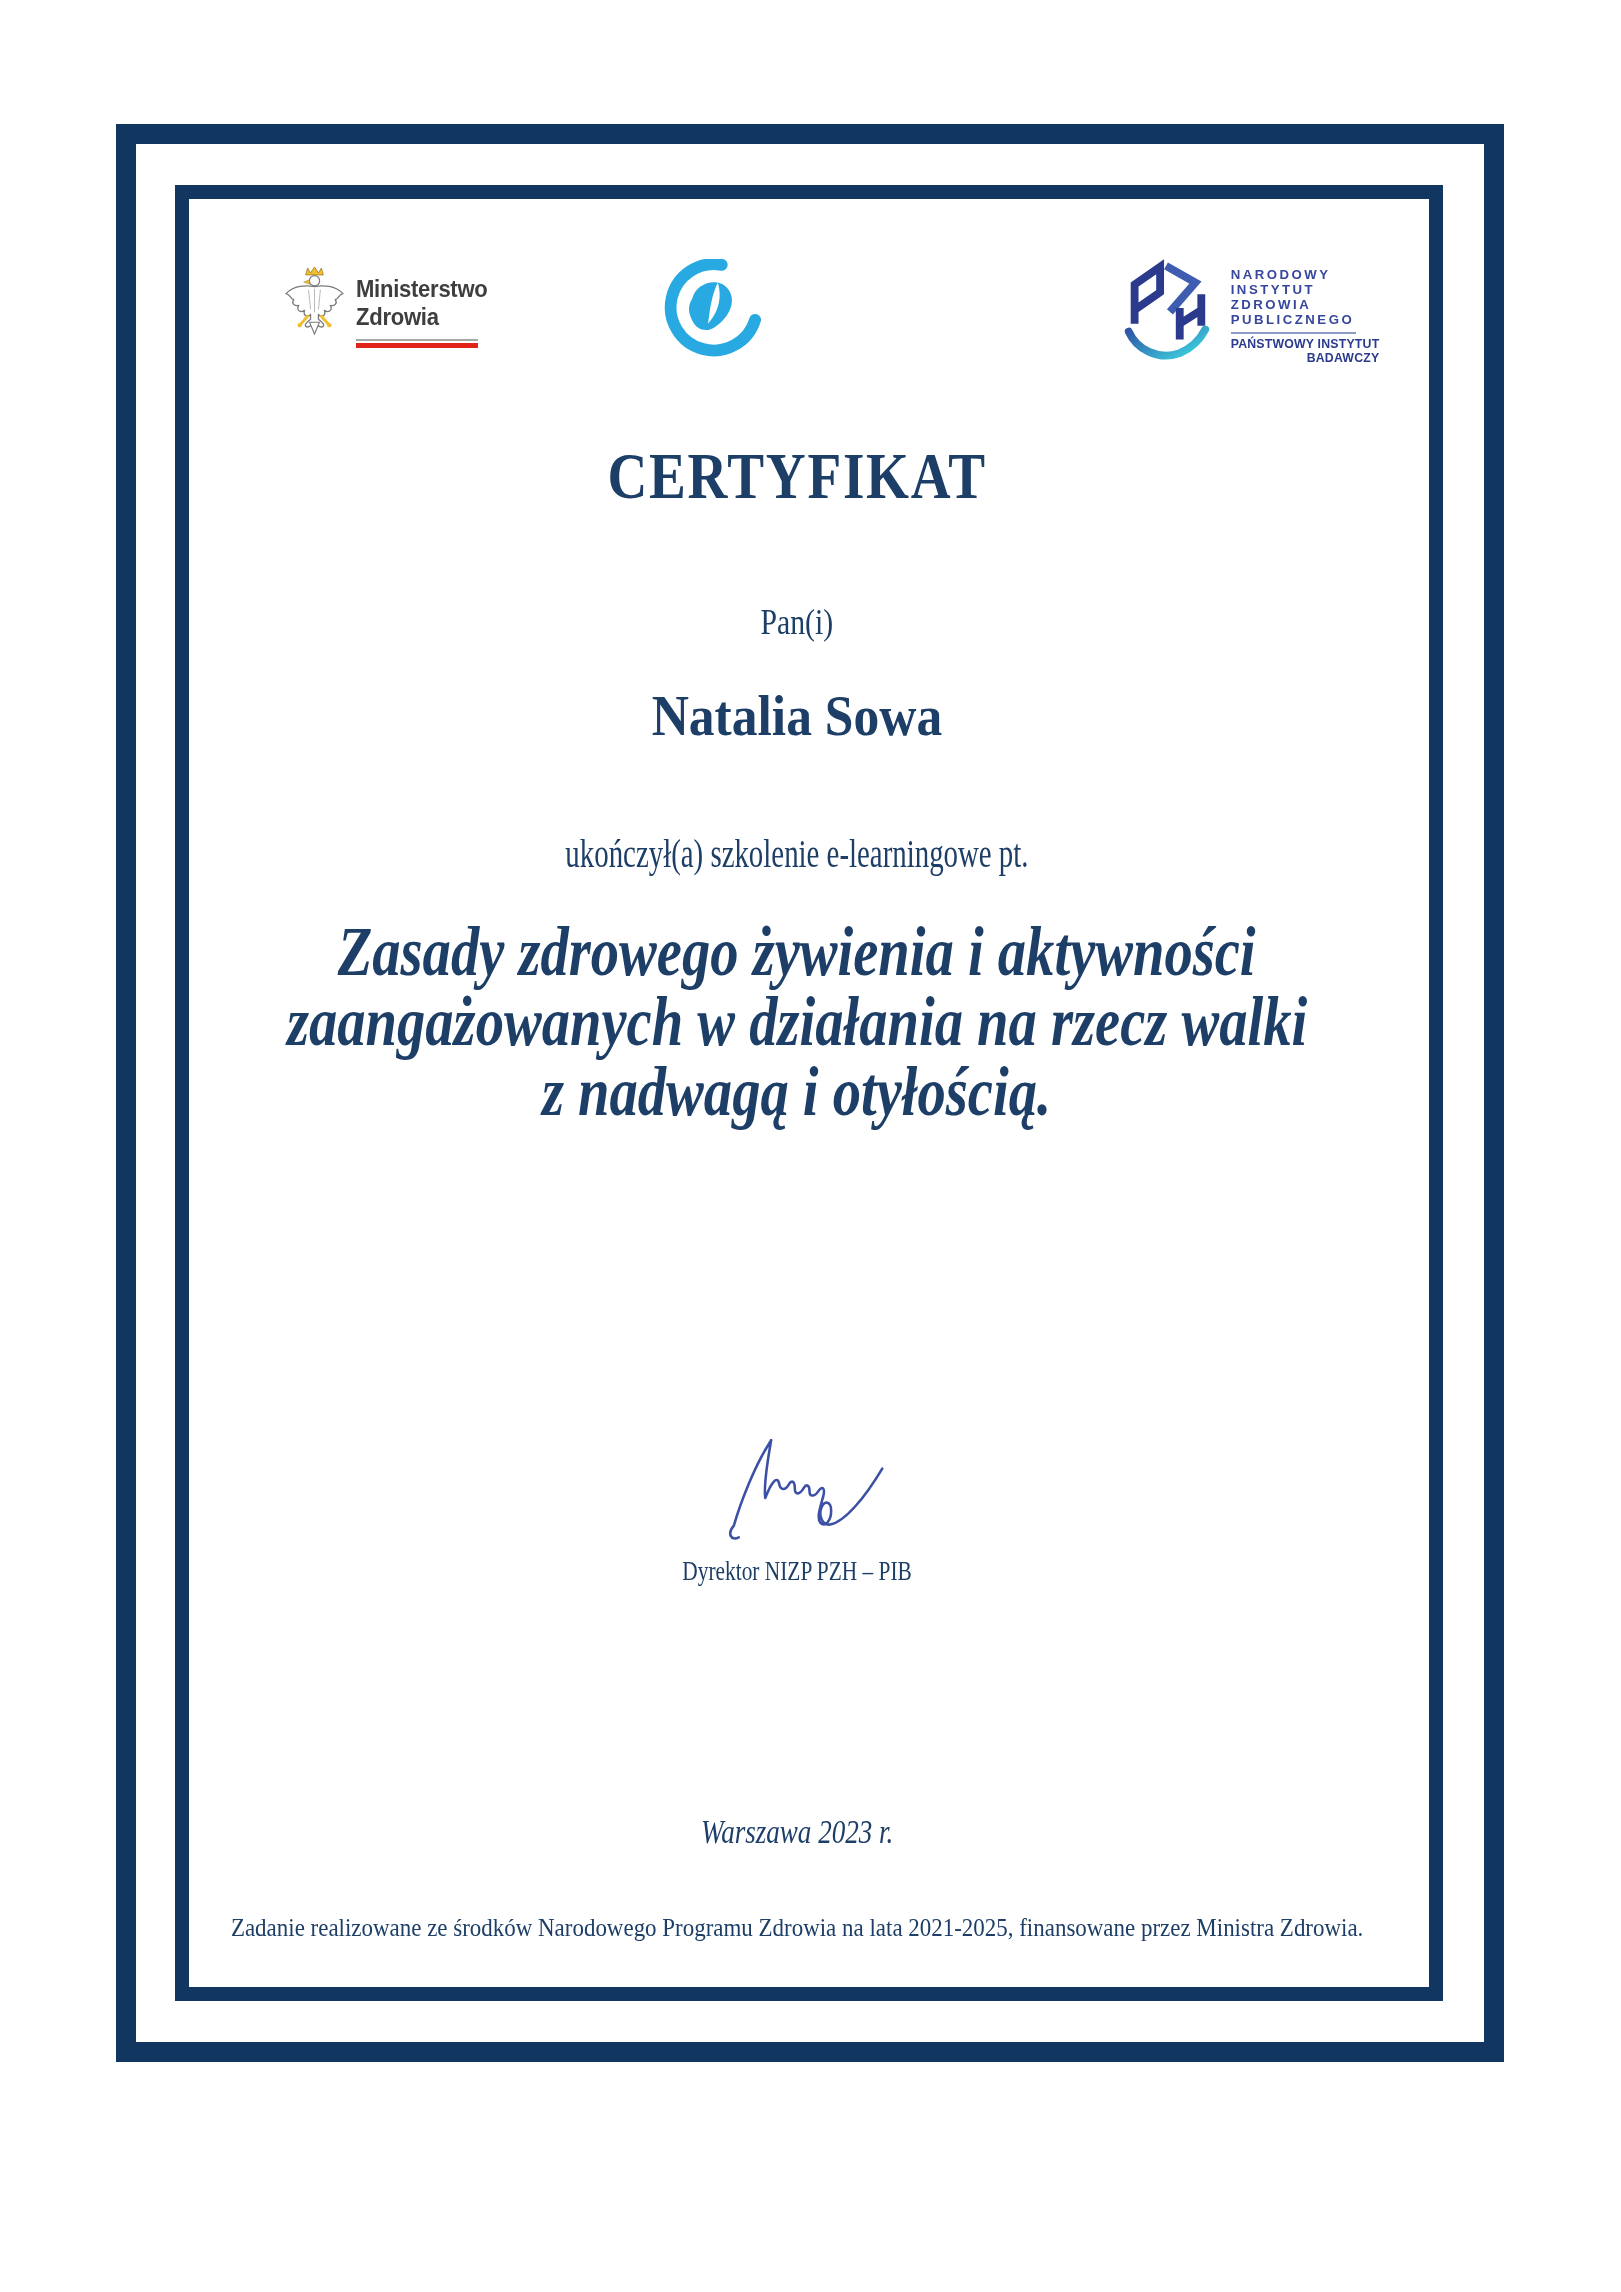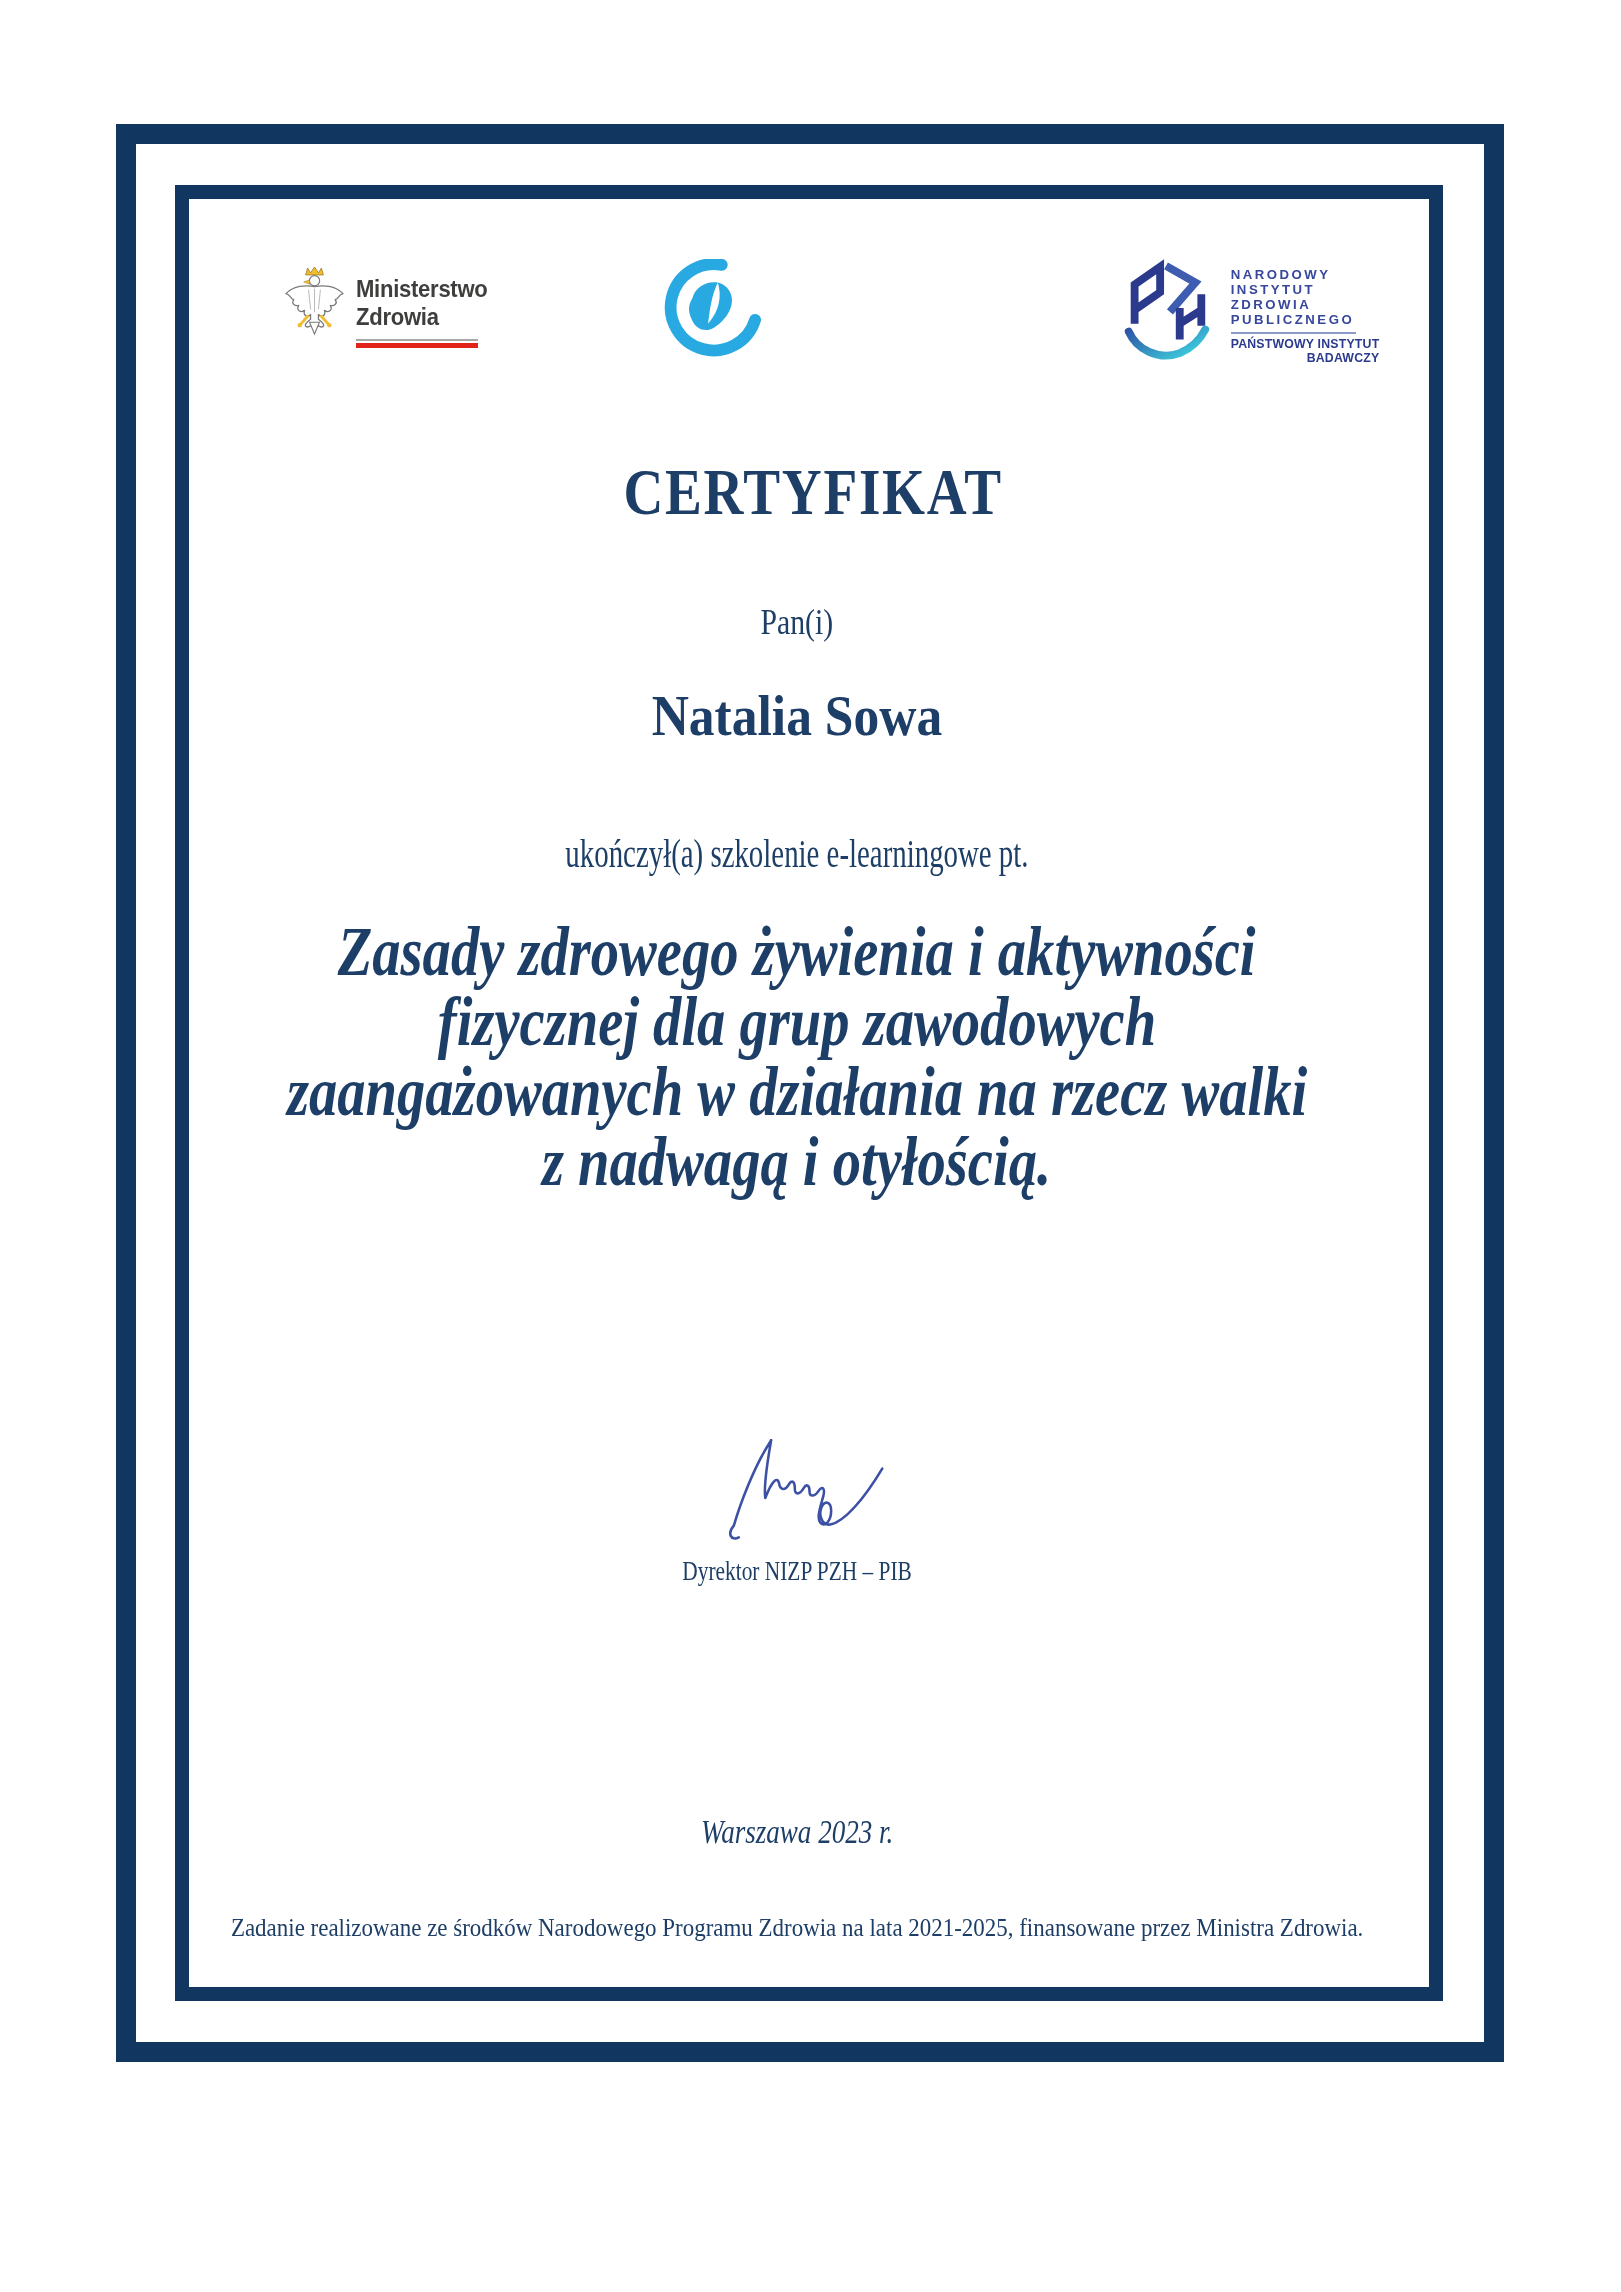--- a/index.html
+++ b/index.html
@@ -112,31 +112,30 @@
       <div class="pzh-line">NARODOWY</div>
       <div class="pzh-line">INSTYTUT</div>
       <div class="pzh-line">ZDROWIA</div>
       <div class="pzh-line">PUBLICZNEGO</div>
       <div class="pzh-divider"></div>
       <div class="pzh-sub">PAŃSTWOWY INSTYTUT</div>
       <div class="pzh-sub">BADAWCZY</div>
     </div>
   </div>
 
-  <h1 class="tblock cert-title" style="margin:16px;"><span class="cx" style="--sx:0.85">CERTYFIKAT</span></h1>
+  <h1 class="tblock cert-title" style="margin:0;"><span class="cx" style="--sx:0.85">CERTYFIKAT</span></h1>
 
   <div class="tblock salutation"><span class="cx" style="--sx:0.85">Pan(i)</span></div>
 
   <div class="tblock recipient"><span class="cx" style="--sx:0.92">Natalia Sowa</span></div>
 
   <div class="tblock completion"><span class="cx" style="--sx:0.74">ukończył(a) szkolenie e-learningowe pt.</span></div>
 
   <div class="tblock course">
     <div><span class="cx" style="--sx:0.82">Zasady zdrowego żywienia i aktywności</span></div>
-    <div><span class="cx" style="--sx:0.82">fizycznej dla grup zawodowych</span></div>
     <div><span class="cx" style="--sx:0.82">zaangażowanych w działania na rzecz walki</span></div>
     <div><span class="cx" style="--sx:0.82">z nadwagą i otyłością.</span></div>
   </div>
 
   <div class="signature-wrap">
     <svg width="173" height="122" viewBox="0 0 176 124">
       <path d="M14 100 C6 104 2 96 9 88 C16 64 30 28 44 6 L47 1 C44 18 39 47 41 60 C47 44 53 37 55 45 C56 52 61 53 65 46 C68 41 71 43 71 50 C71 57 76 57 80 50 C83 45 86 47 86 53 C86 59 91 59 95 53 C99 47 102 50 100 58 C97 69 93 80 97 85 C101 90 108 84 108 73 C108 63 101 62 98 70 C95 78 99 88 107 87 C122 84 142 60 160 30" fill="none" stroke="#3c50a5" stroke-width="2.6" stroke-linecap="round" stroke-linejoin="round"></path>
     </svg>
   </div>
 

